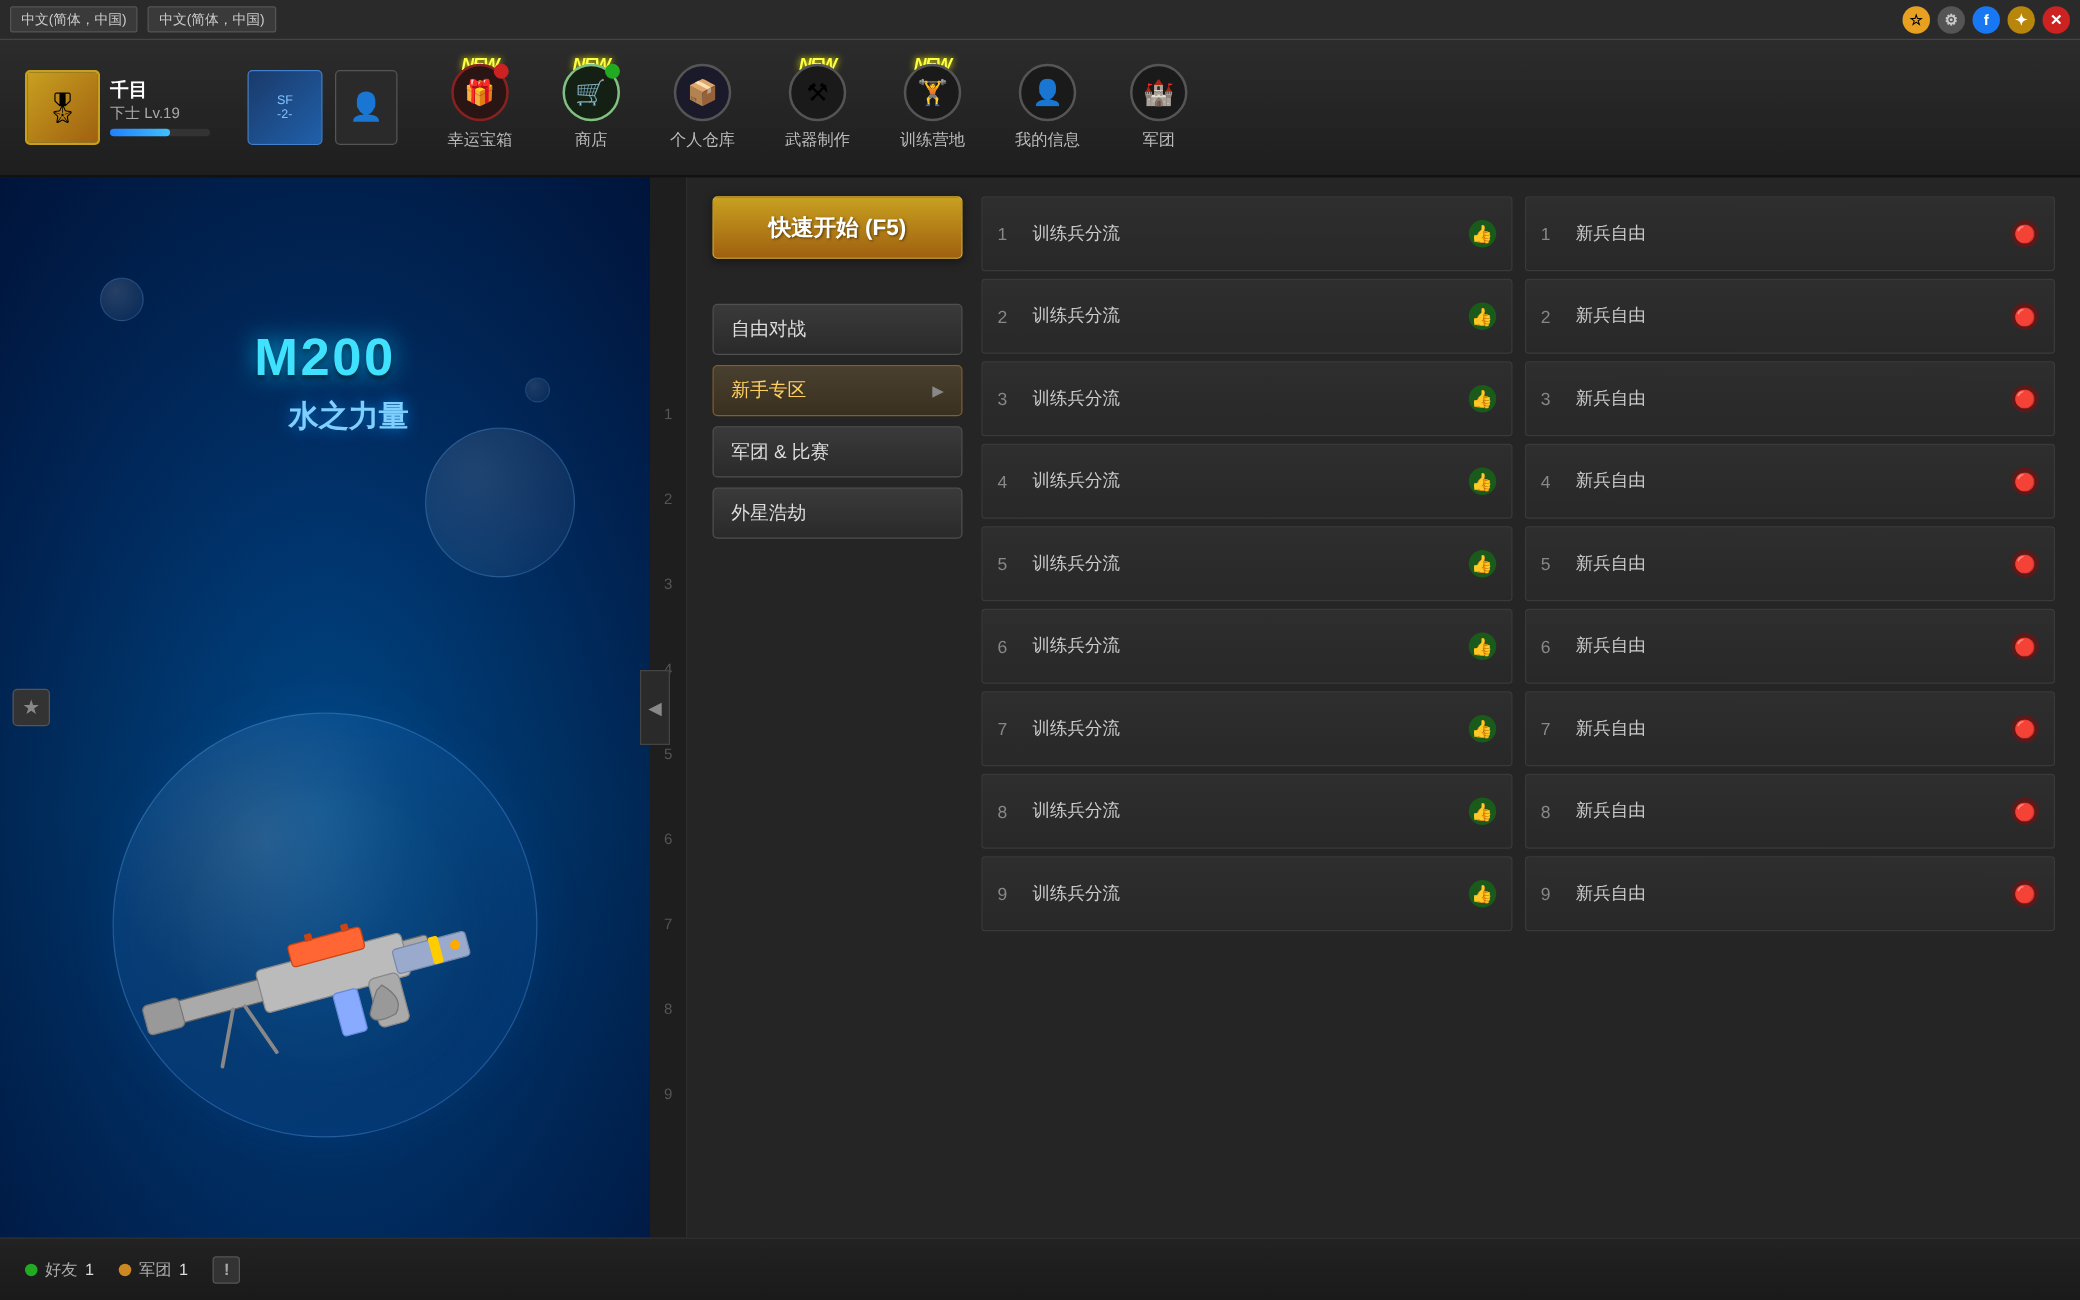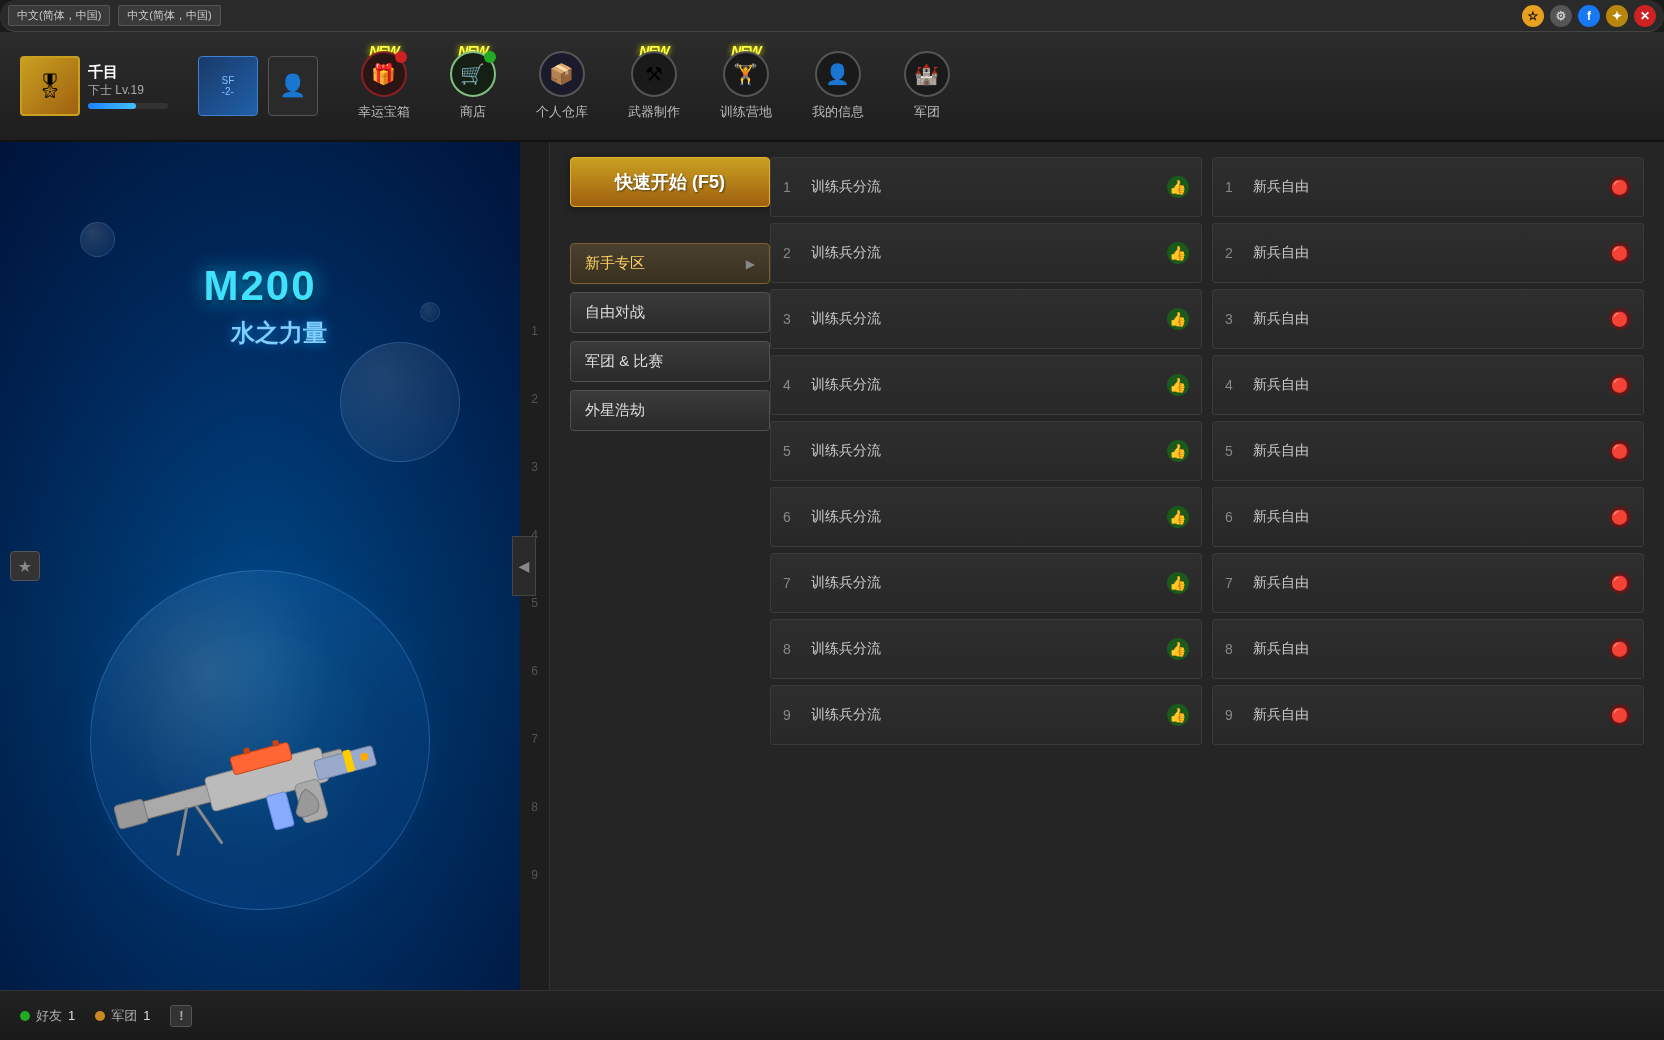--- a/index.html
+++ b/index.html
@@ -17,21 +17,20 @@
       position: absolute;
       top: 0; left: 0; right: 0;
       height: 32px;
       background: #2a2a2a;
       border-bottom: 1px solid #444;
       display: flex;
       align-items: center;
       padding: 0 8px;
       gap: 8px;
       z-index: 100;
-      border-radius: 16px;
     }
     .lang-btn {
       background: #3a3a3a;
       border: 1px solid #555;
       color: #ccc;
       font-size: 11px;
       padding: 2px 8px;
       cursor: pointer;
       border-radius: 2px;
     }
@@ -257,20 +256,21 @@
       background: #252525;
       display: flex;
       flex-direction: column;
       padding: 15px 20px;
       overflow: hidden;
     }
 
     
     .top-section {
       display: flex;
+      gap: 15px;
       flex: 1;
     }
 
     .left-controls {
       width: 200px;
       display: flex;
       flex-direction: column;
       gap: 8px;
     }
 
@@ -581,26 +581,26 @@
     <div class="vert-num">8</div>
     <div class="vert-num">9</div>
   </div>
 
   <div id="right-panel">
     <div class="top-section">
 
       <div class="left-controls">
         <button class="quick-start-btn">快速开始 (F5)</button>
         <div style="height:10px;"></div>
+        <button class="menu-btn">
+          <span>自由对战</span>
+        </button>
         <button class="menu-btn active">
           <span>新手专区</span>
           <span class="menu-arrow">▶</span>
-        </button>
-        <button class="menu-btn">
-          <span>自由对战</span>
         </button>
         <button class="menu-btn">
           <span>军团 &amp; 比赛</span>
         </button>
         <button class="menu-btn">
           <span>外星浩劫</span>
         </button>
       </div>
 
       <div class="room-list-area">

